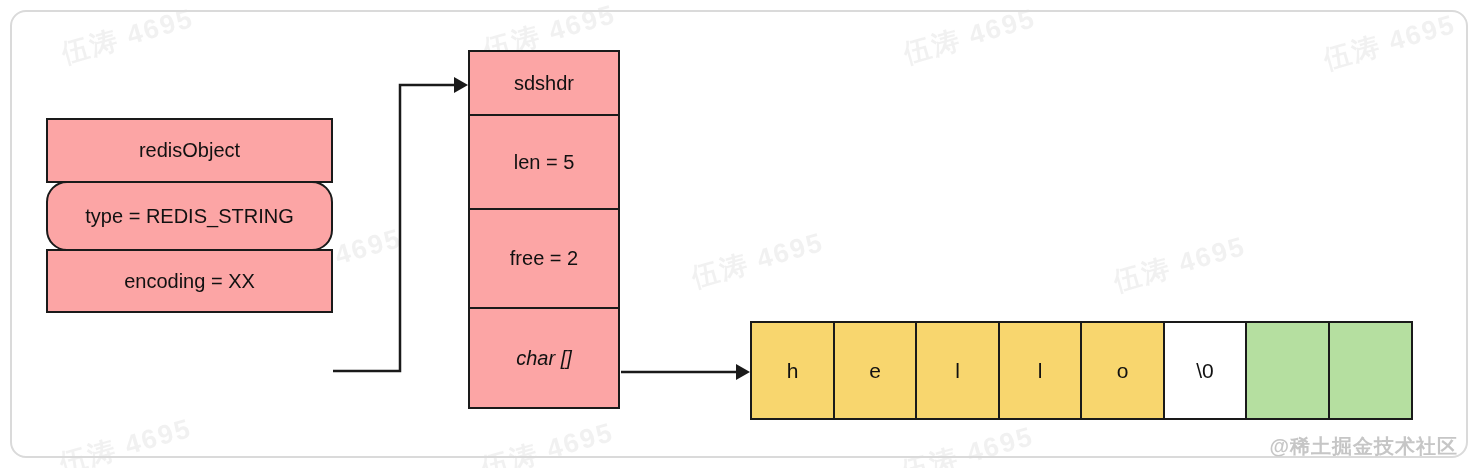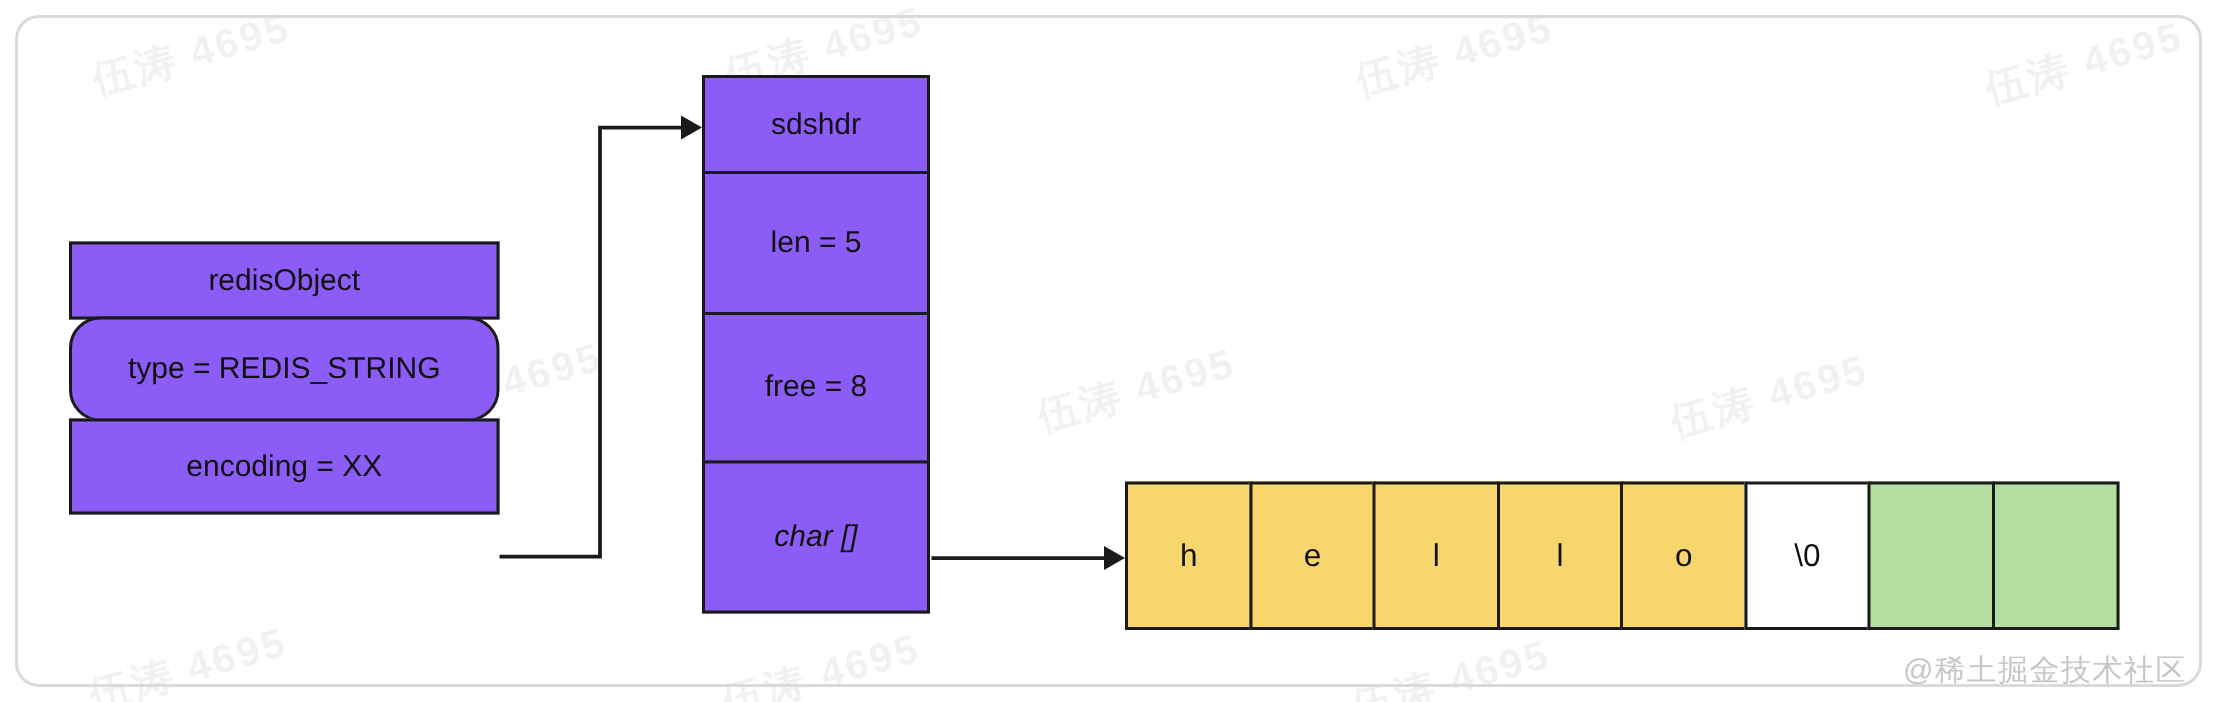--- a/index.html
+++ b/index.html
@@ -43,26 +43,26 @@
   }
   .struct-row {
     box-sizing: border-box;
     border: 2px solid #1a1a1a;
     margin-top: -2px;
     display: flex;
     align-items: center;
     justify-content: center;
     font-size: 20px;
     color: #111111;
-    background: #8b5cf6;
+    background: #fca5a5;
   }
   .struct-row:first-child { margin-top: 0; }
 
   .redis-box  { left: 46px;  top: 118px; width: 287px; }
-  .redis-box .r0 { height: 52px; margin-top: 43px; }
+  .redis-box .r0 { height: 65px; }
   .redis-box .r1 { height: 70px; border-radius: 21px; }
   .redis-box .r2 { height: 64px; }
   .redis-box .r3 { height: 101px; }
 
   .sds-box { left: 468px; top: 50px; width: 152px; }
   .sds-box .r0 { height: 66px; }
   .sds-box .r1 { height: 96px; }
   .sds-box .r2 { height: 101px; }
   .sds-box .r3 { height: 102px; font-style: italic; }
 
@@ -99,20 +99,21 @@
     pointer-events: none;
   }
 
   .credit {
     position: absolute;
     right: 20px;
     bottom: 8px;
     font-size: 20px;
     color: #c6c6c6;
     letter-spacing: 1px;
+    font-weight: bold;
   }
 </style>
 </head>
 <body>
 
 <div class="canvas">
 
   <span class="wm" style="left:60px;  top:18px;">伍涛 4695</span>
   <span class="wm" style="left:482px; top:14px;">伍涛 4695</span>
   <span class="wm" style="left:902px; top:18px;">伍涛 4695</span>
@@ -139,21 +140,21 @@
 
   <div class="struct-box redis-box">
     <div class="struct-row r0">redisObject</div>
     <div class="struct-row r1">type = REDIS_STRING</div>
     <div class="struct-row r2">encoding = XX</div>
   </div>
 
   <div class="struct-box sds-box">
     <div class="struct-row r0">sdshdr</div>
     <div class="struct-row r1">len = 5</div>
-    <div class="struct-row r2">free = 8</div>
+    <div class="struct-row r2">free = 2</div>
     <div class="struct-row r3">char []</div>
   </div>
 
   <div class="char-array">
     <div class="cell cell-used">h</div>
     <div class="cell cell-used">e</div>
     <div class="cell cell-used">l</div>
     <div class="cell cell-used">l</div>
     <div class="cell cell-used">o</div>
     <div class="cell cell-terminator">\0</div>

